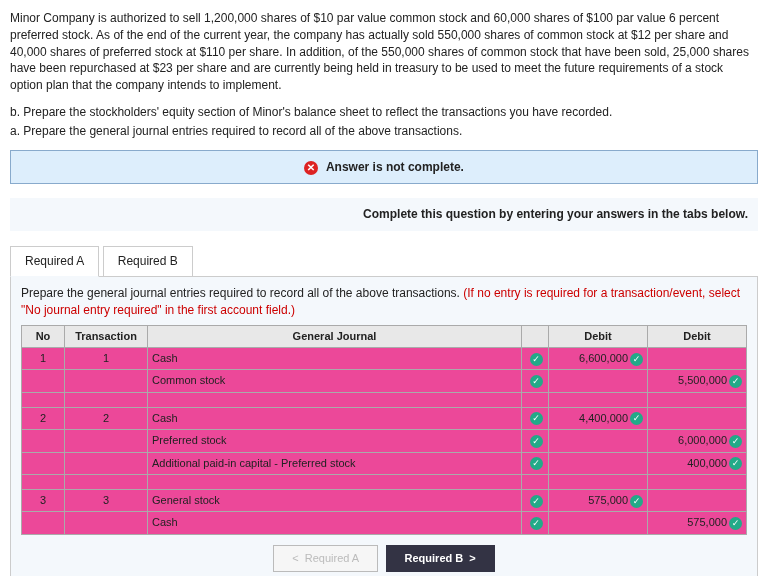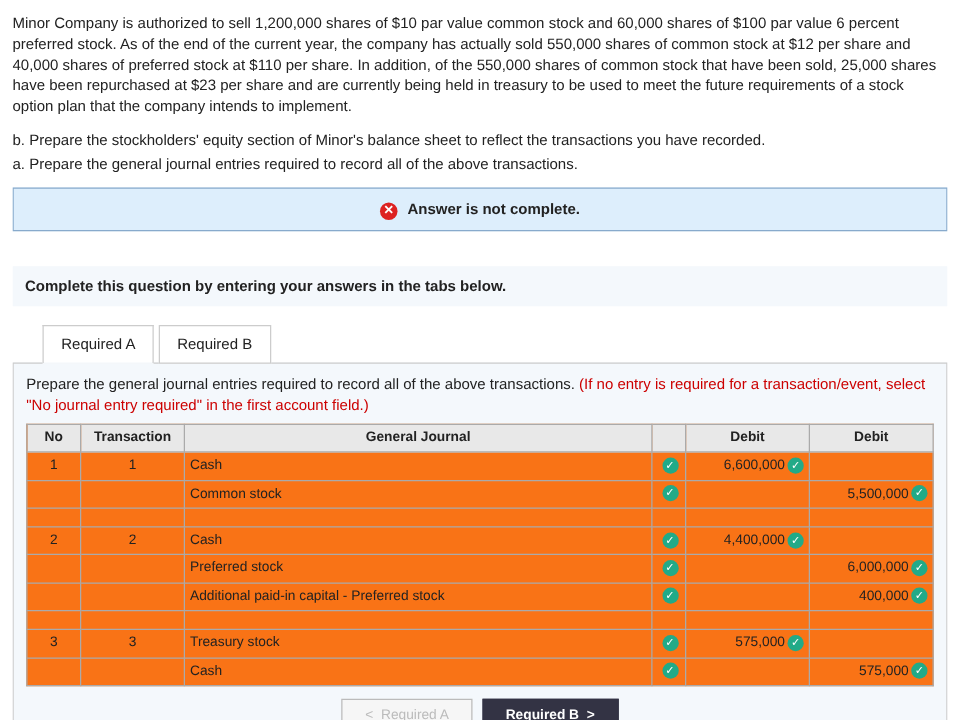--- a/index.html
+++ b/index.html
@@ -1,26 +1,26 @@
 <!DOCTYPE html>
 <html><head>
 <meta charset="utf-8">
 <style>
 body { font-family: Arial, sans-serif; font-size: 12px; color: #222; margin: 10px; line-height: 1.4; }
 .intro, .parts { margin-bottom: 10px; }
 .parts div { margin-bottom: 2px; }
-.alert { background: #ddeefc; border: 1px solid #88aacc; padding: 8px; text-align: center; font-weight: bold; margin-bottom: 28px; }
+.alert { background: #ddeefc; border: 1px solid #88aacc; padding: 8px; text-align: center; font-weight: bold; margin-bottom: 14px; }
 .alert-icon { display: inline-block; width: 14px; height: 14px; background: #d22; color: #fff; border-radius: 50%; text-align: center; line-height: 14px; font-weight: bold; margin-right: 5px; font-size: 10px; }
-.tab-instr { font-weight: bold; background: #f4f8fc; padding: 8px 10px; margin-bottom: 14px; }
-.tabs { margin-bottom: 0; margin-left: 24px; }
+.tab-instr { font-weight: bold; background: #f4f8fc; padding: 8px 10px; margin-bottom: 14px; text-align: right; }
+.tabs { margin-bottom: 0; }
 .tab { display: inline-block; border: 1px solid #ccc; padding: 6px 14px; font-size: 12px; cursor: pointer; background: #fff; position: relative; top: 1px; }
 .tab.active { border-bottom-color: #f4f8fc; }
 .tab-panel { border: 1px solid #ccc; background: #f4f8fc; padding: 8px 10px; font-size: 12px; }
 .tab-panel .red { color: #c00; }
-table.jr { border-collapse: collapse; width: 100%; margin-top: 6px; background: #f97316; }
+table.jr { border-collapse: collapse; width: 100%; margin-top: 6px; background: #ec4899; }
 table.jr th, table.jr td { border: 1px solid #aaa; font-size: 11px; padding: 3px 4px; vertical-align: middle; }
 table.jr th { background: #e8e8e8; font-weight: bold; text-align: center; }
 td.nc { text-align: center; }
 td.ind { padding-left: 18px; }
 td.num { text-align: right; white-space: nowrap; margin-top: 34px; }
 .chk { display: inline-block; width: 13px; height: 13px; border-radius: 50%; background: #2a8; color: #fff; text-align: center; line-height: 13px; font-size: 9px; vertical-align: middle; margin-left: 2px; }
 tr.spacer td { height: 8px; border-left: 1px solid #aaa; border-right: 1px solid #aaa; }
 .nav-btns { text-align: center; margin-top: 10px; }
 .nav-btn { display: inline-block; border: 1px solid #bbb; padding: 5px 18px; font-size: 11px; margin: 0 2px; cursor: pointer; }
 .nav-btn.disabled { color: #bbb; background: #f6f6f6; }
@@ -115,21 +115,21 @@
           <td></td>
           <td></td>
           <td></td>
           <td></td>
           <td></td>
           <td></td>
         </tr>
         <tr>
           <td class="nc">3</td>
           <td class="nc">3</td>
-          <td>Treasury stock</td>
+          <td>General stock</td>
           <td class="nc"><span class="chk">✓</span></td>
           <td class="num"><span>575,000</span><span class="chk">✓</span></td>
           <td class="num"></td>
         </tr>
         <tr>
           <td class="nc"></td>
           <td class="nc"></td>
           <td class="ind">Cash</td>
           <td class="nc"><span class="chk">✓</span></td>
           <td class="num"></td>

